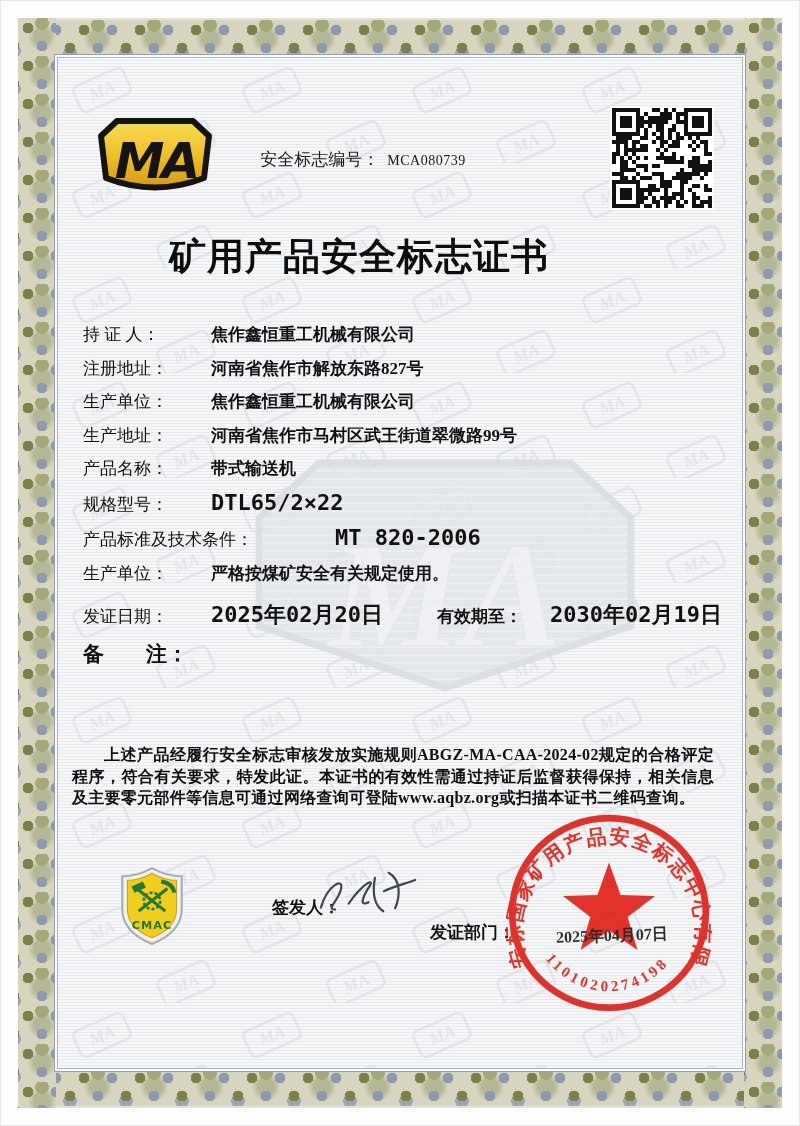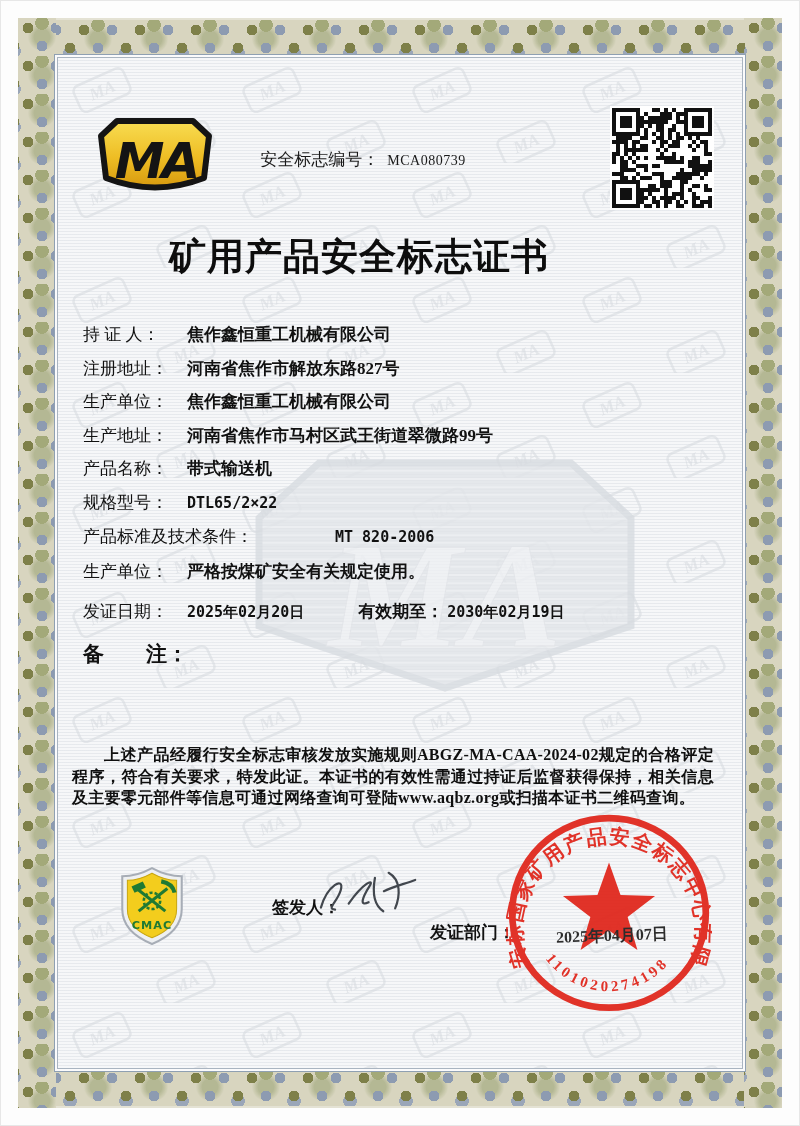--- a/index.html
+++ b/index.html
@@ -35,22 +35,22 @@
   .mark-line{position:absolute;left:120px;top:90px;width:370px;text-align:center;
     font-size:17px;color:#1a1a1a;white-space:nowrap;}
   .mark-line .num{font-family:"Liberation Serif",serif;font-size:14px;margin-left:8px;letter-spacing:.5px;}
   .qr{position:absolute;left:552px;top:48px;width:104px;height:104px;}
   .page-title{position:absolute;left:0;top:174px;width:602px;text-align:center;
     font-size:37px;font-weight:bold;color:#0d0d0d;letter-spacing:1px;font-family:"Liberation Serif",serif;}
 
   .fields{position:absolute;left:25px;top:260px;width:636px;}
   .field-row{line-height:33.5px;font-size:17px;color:#111;white-space:nowrap;}
   .f-label{display:inline-block;min-width:100px;font-weight:400;}
-  .f-value{font-weight:bold;margin-left:4px;}
-  .mono{font-family:"DejaVu Sans Mono",monospace;font-size:15px;letter-spacing:0;}
+  .f-value{font-weight:bold;margin-left:28px;}
+  .mono{font-family:"DejaVu Sans Mono",monospace;font-size:22px;letter-spacing:0;}
   .gap-lg{margin-left:46px;padding-left:36px;}
   .dates-row{position:absolute;left:25px;top:542px;font-size:17px;white-space:nowrap;color:#111;}
   .dates-row .f-label2{display:inline-block;font-weight:600;margin-left:54px;}
   .remarks-row{position:absolute;left:25px;top:582px;font-size:21px;font-weight:600;color:#111;}
 
   .statement{position:absolute;left:14px;top:686px;width:642px;font-size:16px;font-weight:bold;
     color:#0f0f0f;line-height:21.5px;text-align:justify;text-indent:2em;letter-spacing:.3px;}
 
   .cmac{position:absolute;left:60px;top:808px;width:68px;height:80px;}
   .signer-label{position:absolute;left:214px;top:838px;font-size:17px;font-weight:600;color:#111;white-space:nowrap;}

